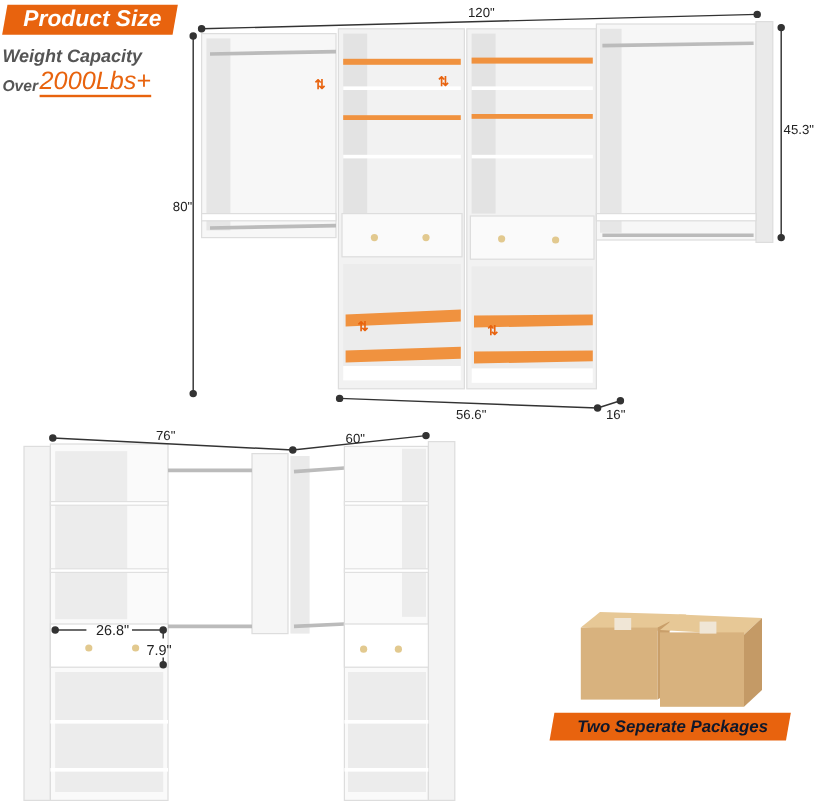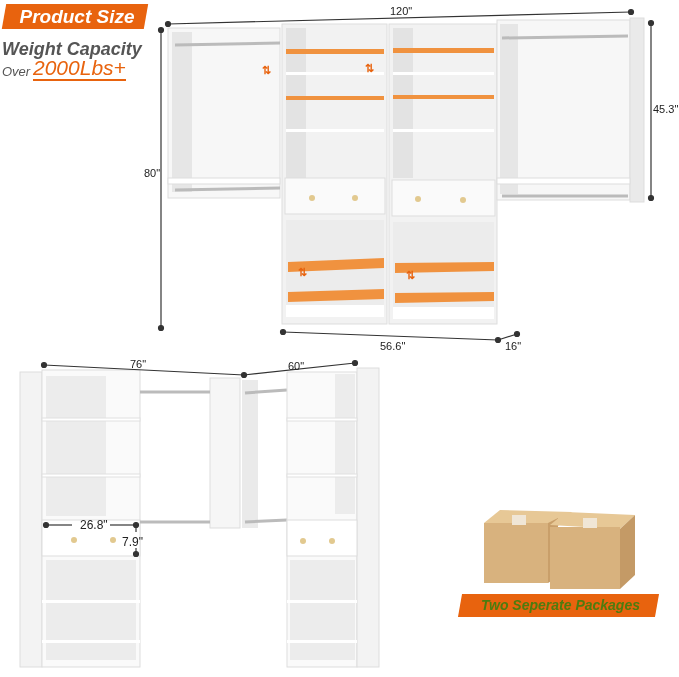--- a/index.html
+++ b/index.html
@@ -6,28 +6,28 @@
   body { width: 679px; height: 677px; position: relative; overflow: hidden; font-family: "Liberation Sans", sans-serif; }
   .abs { position: absolute; }
   .badge {
     left: 4px; top: 4px; width: 142px; height: 25px;
     background: #e8630e; transform: skewX(-10deg);
   }
   .badge-text {
     left: 12px; top: 4px; width: 130px; height: 15px; line-height: 25px;
     color: #fff; font-weight: bold; font-style: italic; font-size: 19px; text-align: center;
   }
-  .weight-label { left: 2px; top: 39px; font-size: 18px; font-weight: bold; font-style: italic; color: #555; }
-  .over-label { left: 2px; top: 64px; font-size: 13px; font-weight: normal; font-style: italic; color: #555; }
+  .weight-label { left: 2px; top: 39px; font-size: 15px; font-weight: bold; font-style: italic; color: #555; }
+  .over-label { left: 2px; top: 64px; font-size: 13px; font-weight: bold; font-style: italic; color: #555; }
   .big-weight { left: 33px; top: 57px; font-size: 21px; font-weight: normal; font-style: italic; color: #e8630e; border-bottom: 2px solid #e8630e; line-height: 22px; }
   .dim { font-size: 11px; color: #222; font-family: "Liberation Sans", sans-serif; }
   svg { position: absolute; left: 0; top: 0; }
   .pkg-panel { left: 470px; top: 490px; width: 190px; height: 105px; background: #fdf2e6; border-radius: 8px; }
   .pkg-badge { left: 460px; top: 594px; width: 197px; height: 23px; background: #e8630e; transform: skewX(-10deg); }
-  .pkg-text { left: 462px; top: 594px; width: 197px; height: 23px; line-height: 23px; text-align: center; color: #4d7c0f; font-weight: bold; font-style: italic; font-size: 14px; }
+  .pkg-text { left: 462px; top: 594px; width: 197px; height: 23px; line-height: 23px; text-align: center; color: #0f172a; font-weight: bold; font-style: italic; font-size: 14px; }
 </style>
 </head>
 <body>
 
 <div class="abs badge"></div>
 <div class="abs badge-text">Product Size</div>
 <div class="abs weight-label">Weight Capacity</div>
 <div class="abs over-label">Over</div>
 <div class="abs big-weight">2000Lbs+</div>
 

